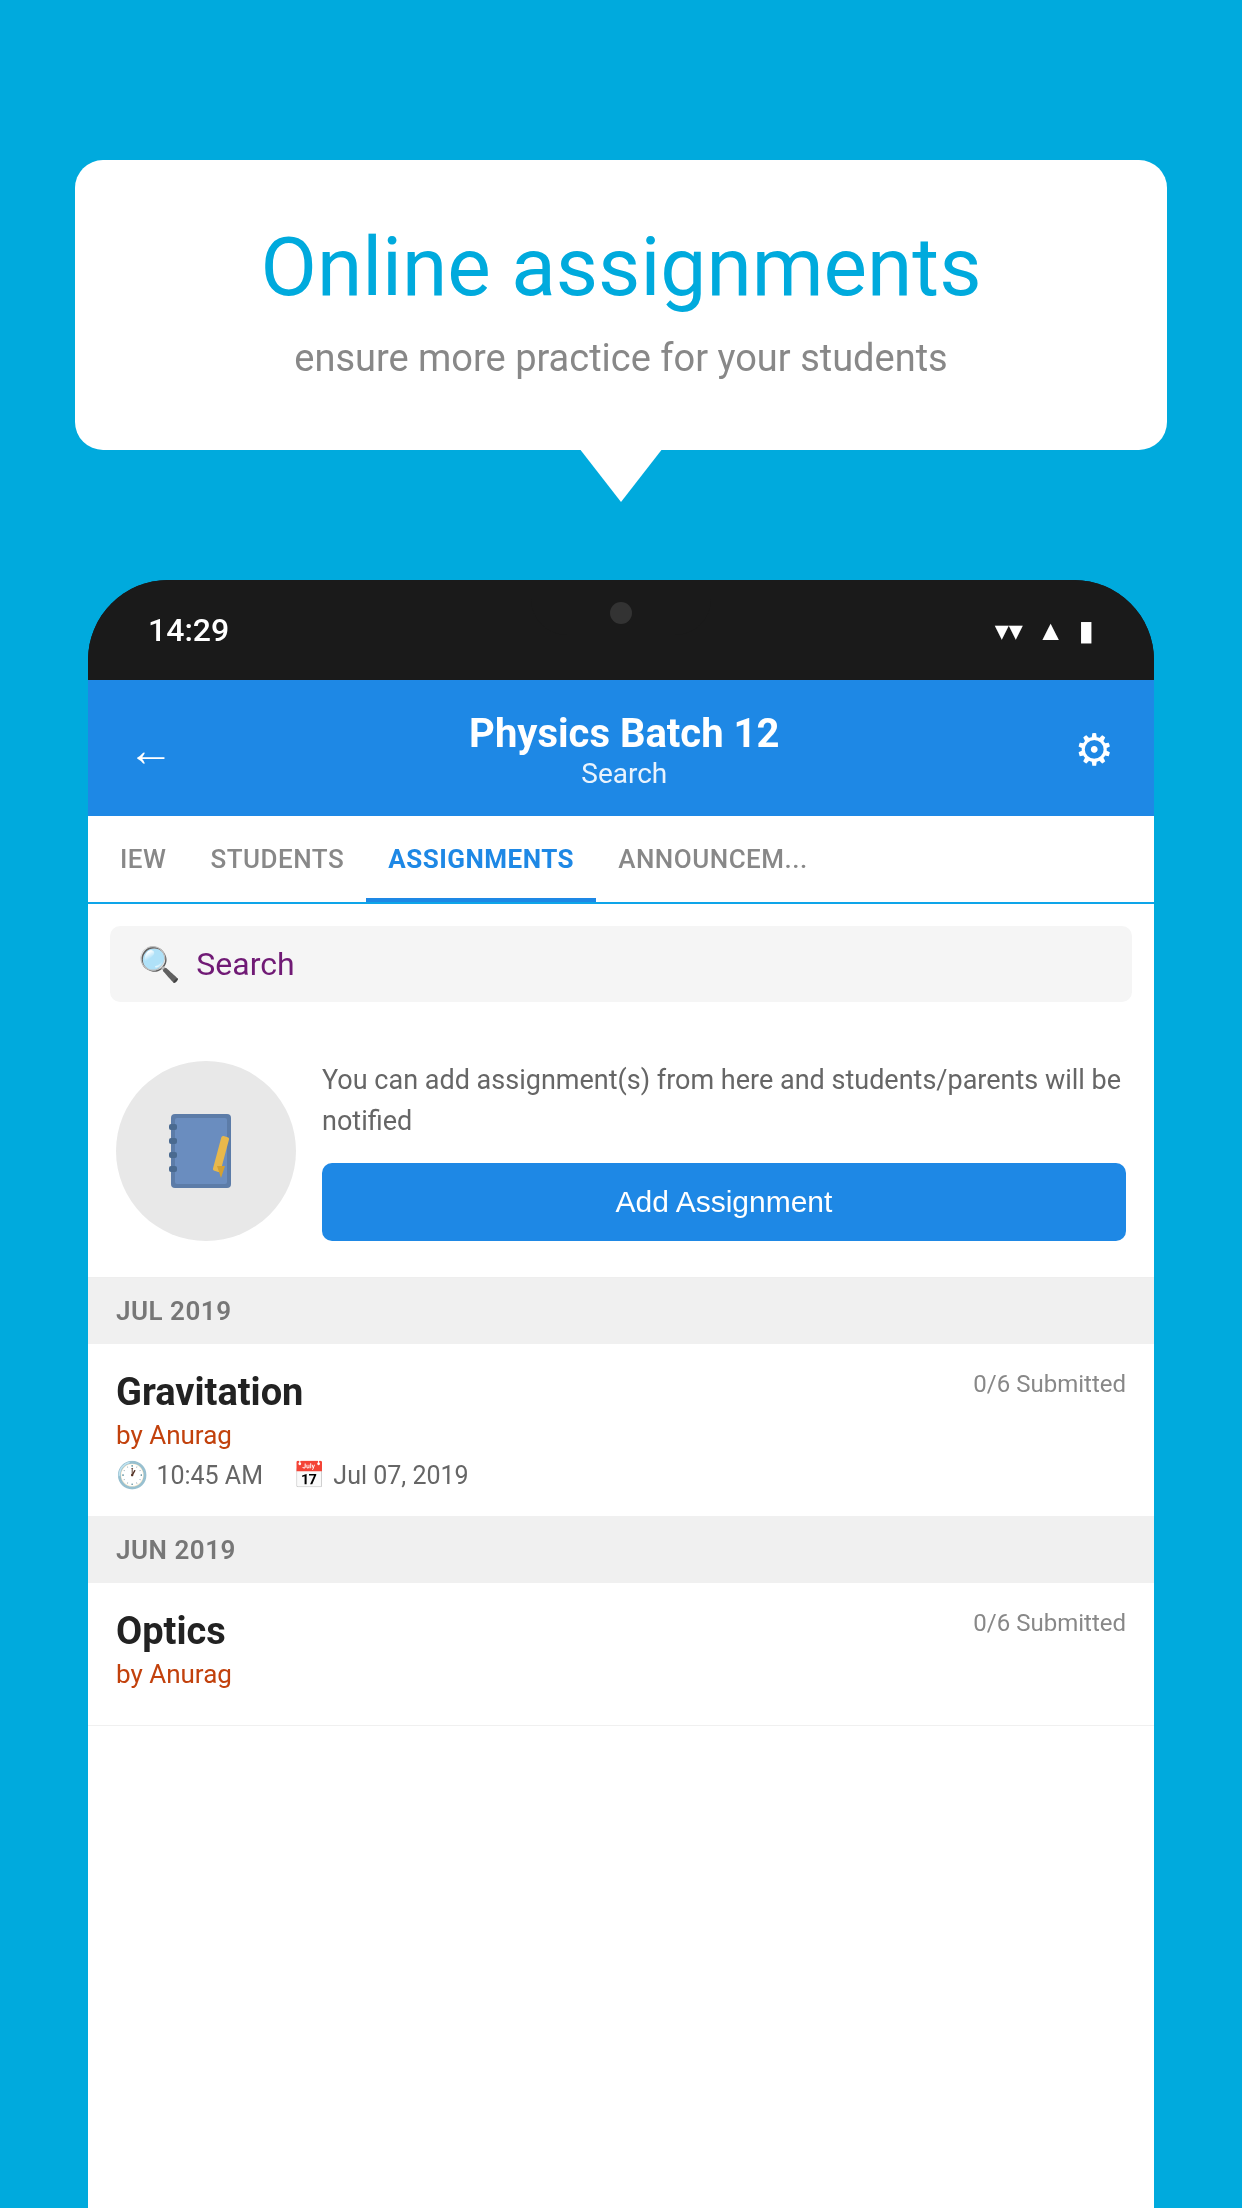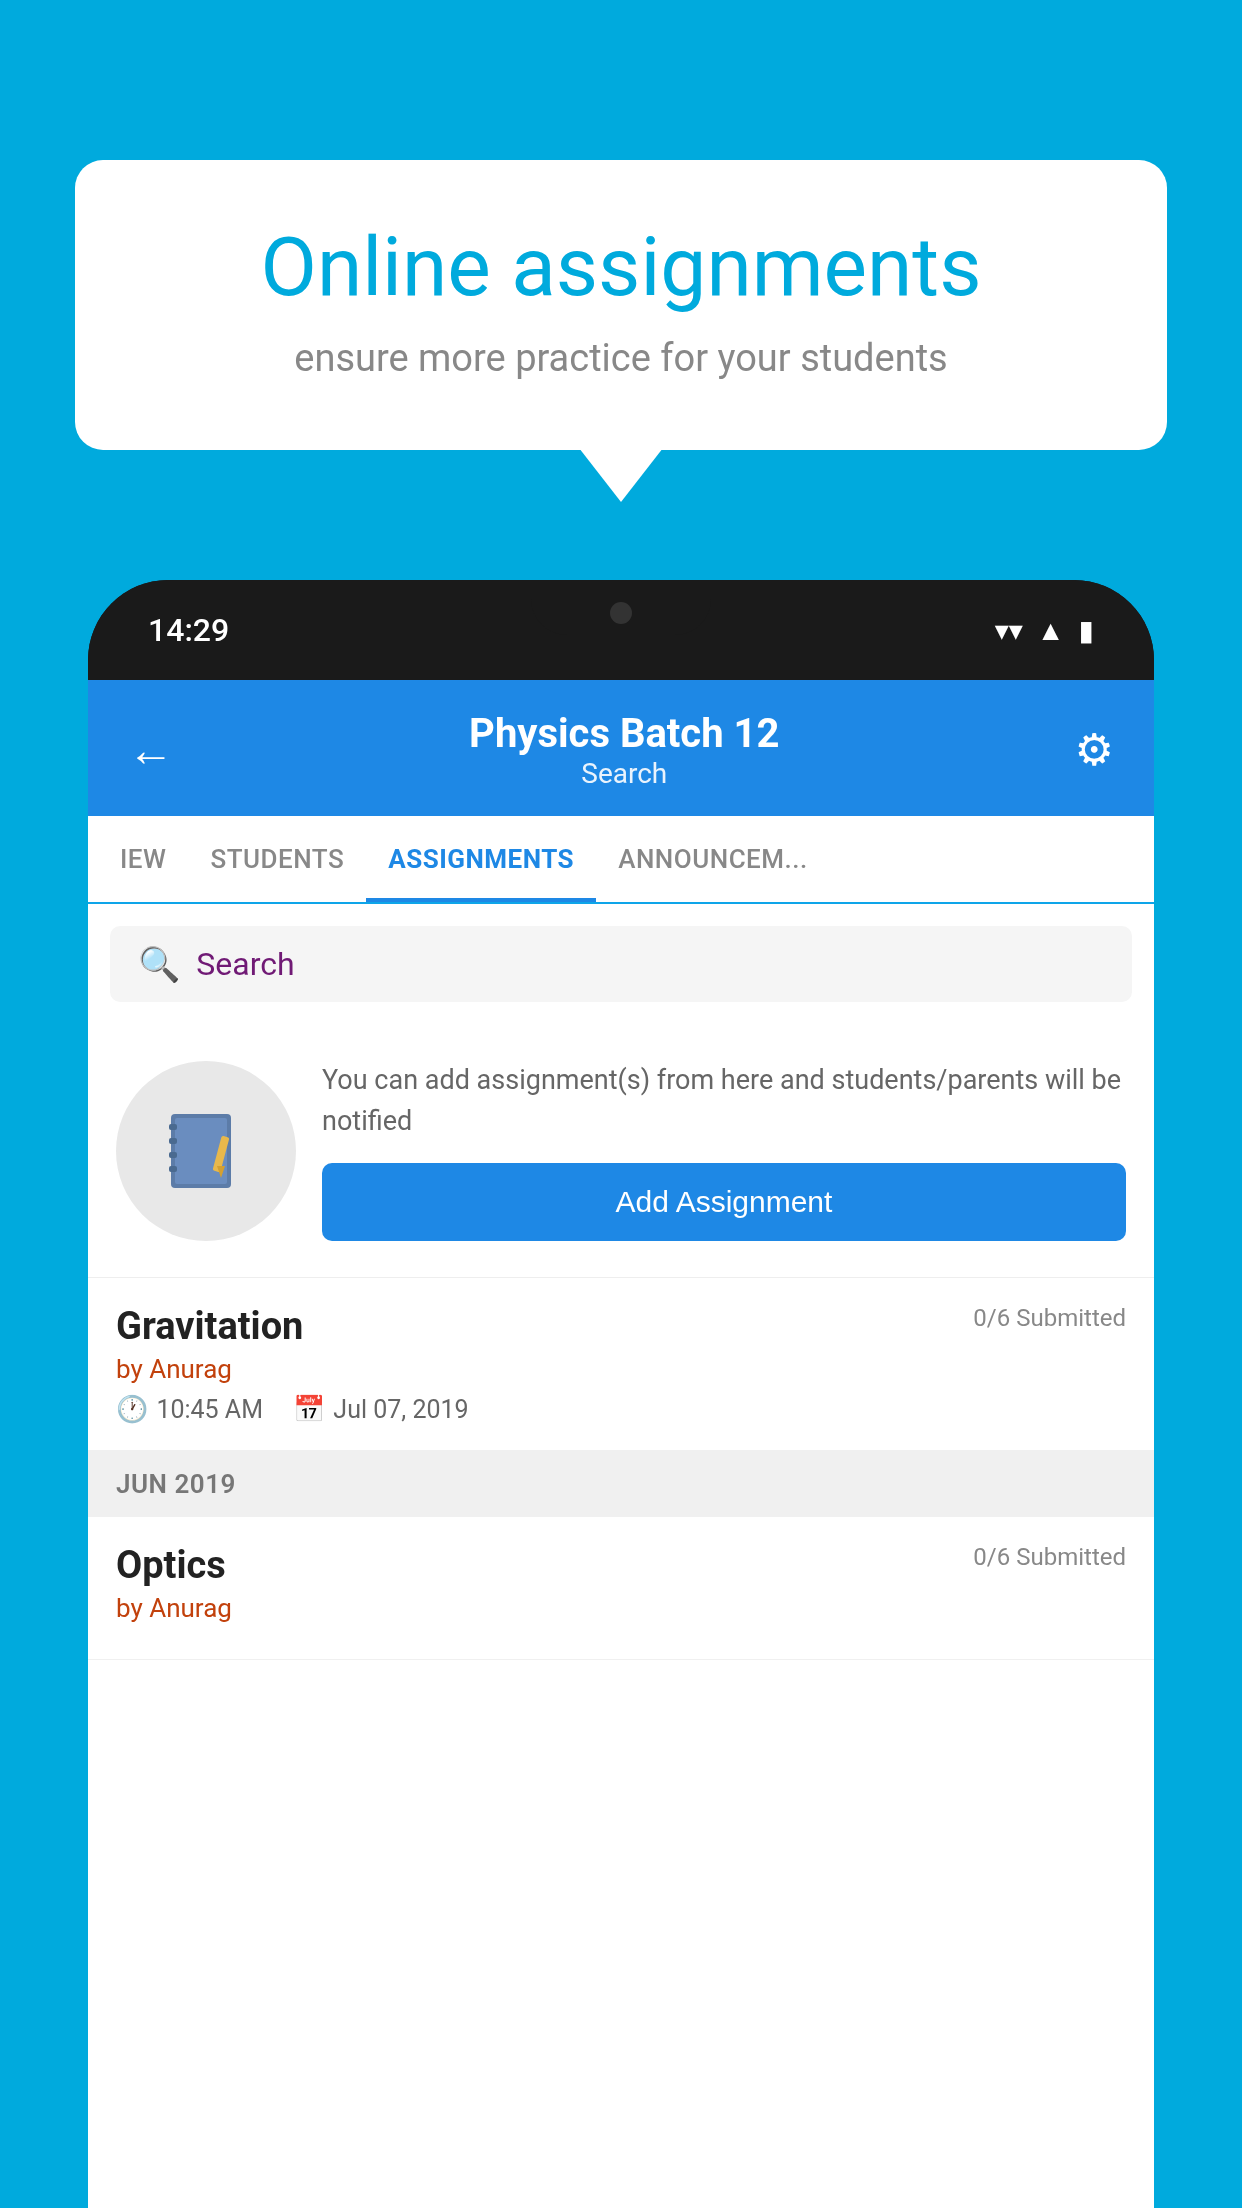--- a/index.html
+++ b/index.html
@@ -368,20 +368,21 @@
           <rect x="56" y="30" width="8" height="36" rx="2" fill="#E8B84B" transform="rotate(15 60 48)"></rect>
           <polygon points="56,60 64,60 60,72" fill="#D4A030"></polygon>
         </svg>
       </div>
       <div class="promo-content">
         <div class="promo-text">You can add assignment(s) from here and students/parents will be notified</div>
         <button class="add-assignment-btn">Add Assignment</button>
       </div>
     </div>
 
+    <div class="month-header">JUL 2019</div>
 
     <div class="assignment-item">
       <div class="assignment-top">
         <span class="assignment-name">Gravitation</span>
         <span class="assignment-submitted">0/6 Submitted</span>
       </div>
       <div class="assignment-by">by Anurag</div>
       <div class="assignment-meta">
         <div class="meta-item">
           <span class="meta-icon">🕐</span>

